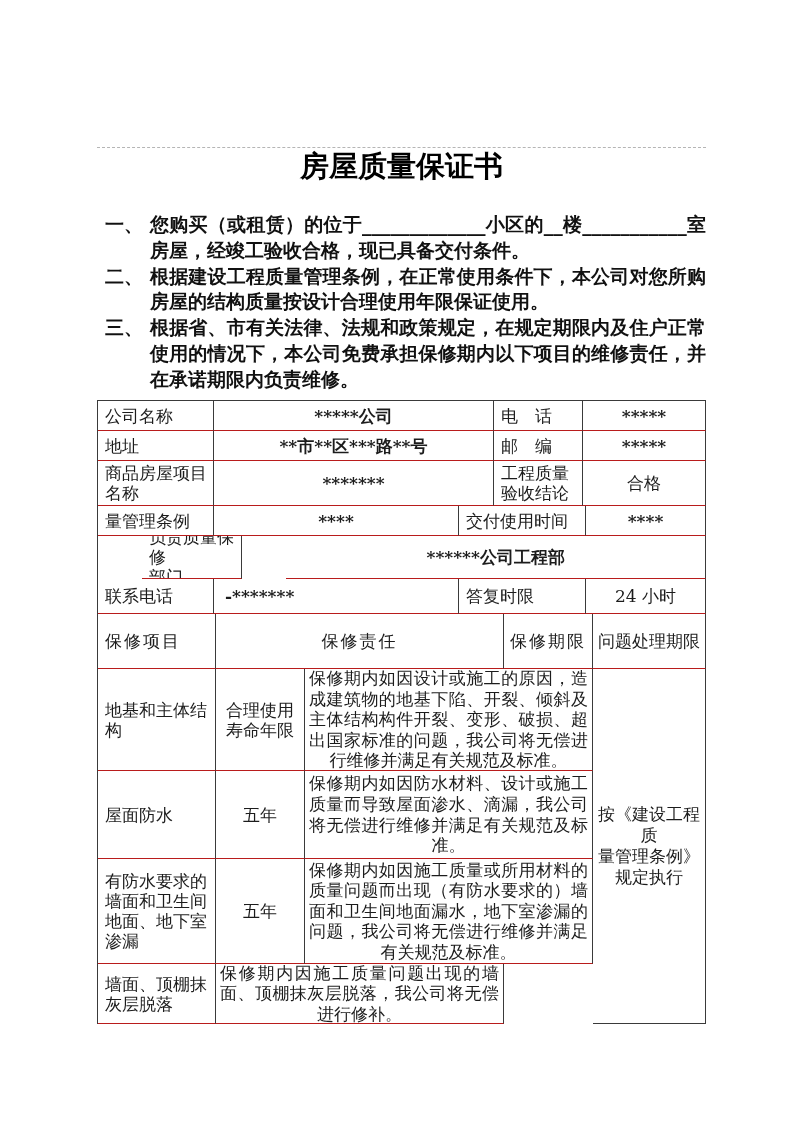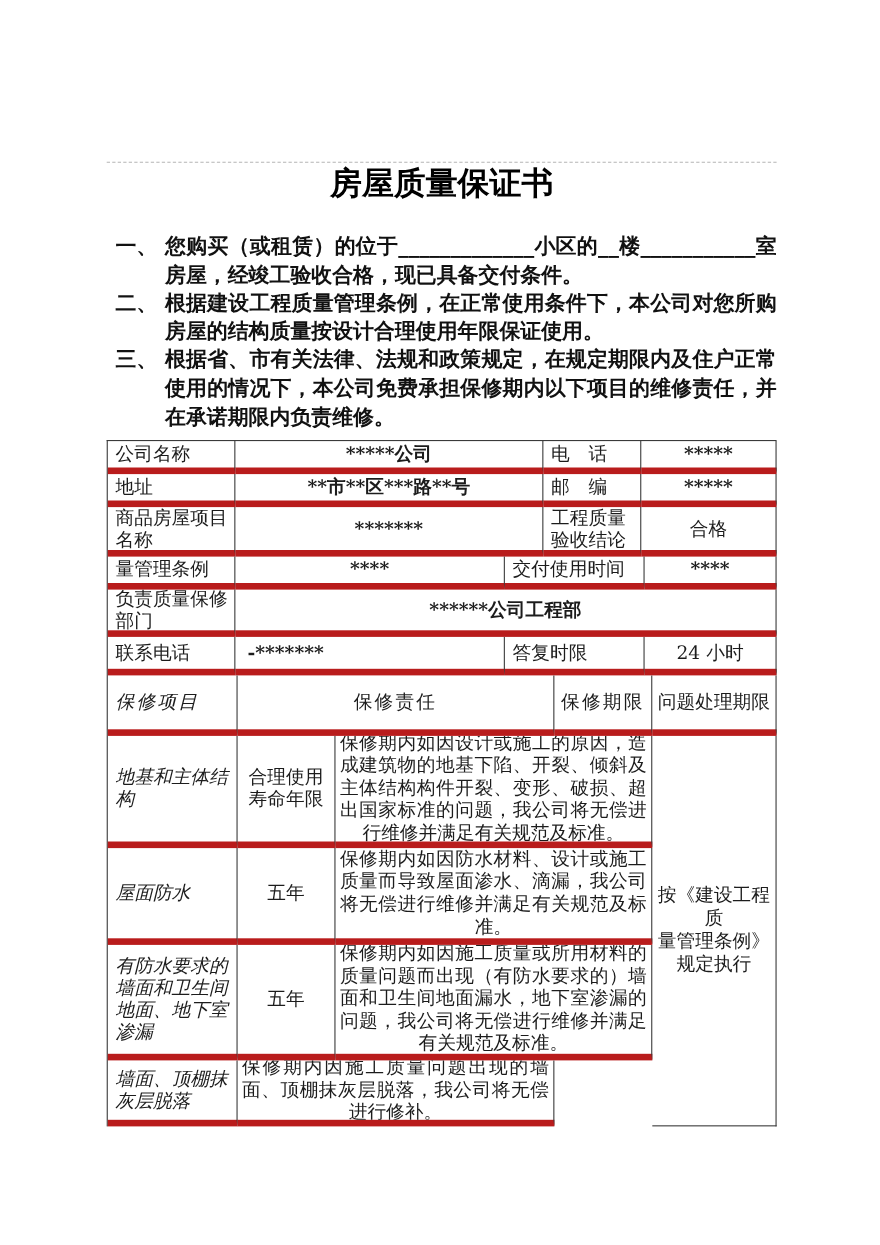--- a/index.html
+++ b/index.html
@@ -32,21 +32,21 @@
   
   .tbl{
     position:absolute;left:97px;top:400px;width:609px;
     border-top:1px solid #3a3a3a;border-left:1px solid #3a3a3a;
     font-size:17px;line-height:20px;color:#1c1c1c;
     box-sizing:border-box;
   }
   .row{display:flex;}
   .cell{
     box-sizing:border-box;
-    border-right:1px solid #3a3a3a;border-bottom:6px solid #b91c1c;
+    border-right:1px solid #3a3a3a;border-bottom:1px solid #b91c1c;
     display:flex;align-items:center;
     overflow:hidden;
   }
   .lab{justify-content:flex-start;padding:1px 4px 1px 7px;}
   .val{justify-content:center;text-align:center;padding:1px 3px;}
   .bold{font-weight:700;}
   .left-val{justify-content:flex-start;padding-left:11px;}
   .pre{white-space:pre-line;}
   .hdr{justify-content:center;text-align:center;letter-spacing:2px;}
   .hdr-tight{justify-content:center;text-align:center;letter-spacing:0;}
@@ -55,23 +55,23 @@
   .wbody{display:flex;}
   .merged{
     box-sizing:border-box;width:113px;height:355px;
     border-right:1px solid #3a3a3a;border-bottom:1px solid #3a3a3a;
     display:flex;align-items:center;justify-content:center;
     text-align:center;line-height:21px;
   }
   
   .c116{width:116px;} .c280{width:280px;} .c89{width:89px;} .c123{width:123px;}
   .c245{width:245px;} .c127{width:127px;} .c120{width:120px;} .c492{width:492px;}
-  .c118{width:118px;font-style:italic;} .c89b{width:89px;} .c288{width:288px;} .c113{width:113px;}
+  .c118{width:118px;} .c89b{width:89px;} .c288{width:288px;} .c113{width:113px;}
   
-  .h30{height:30px;} .h45{height:45px;} .h43{height:43px;} .h35{height:35px;text-align:center;}
+  .h30{height:30px;} .h45{height:45px;} .h43{height:43px;margin-left:44px;} .h35{height:35px;text-align:center;}
   .h55{height:55px;} .h102{height:102px;} .h88{height:88px;} .h105{height:105px;} .h60{height:60px;}
 </style>
 </head>
 <body>
 
 <div class="page">
 
   <div class="dashed-rule"></div>
 
   <div class="doc-title">房屋质量保证书</div>

